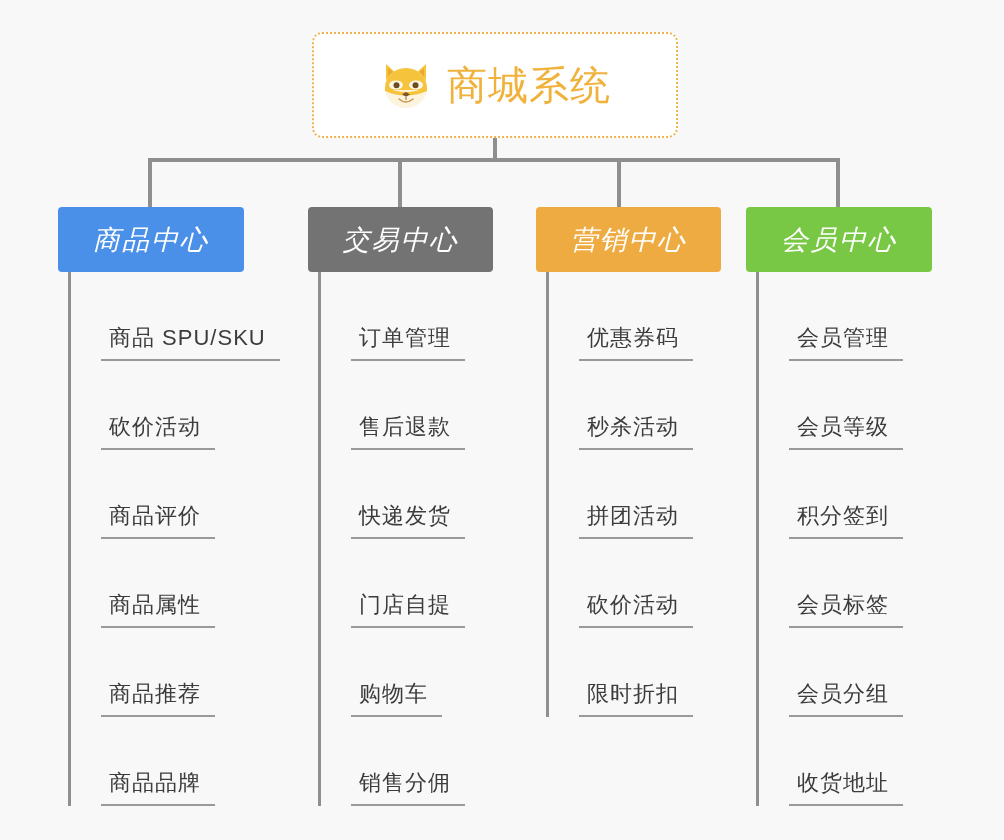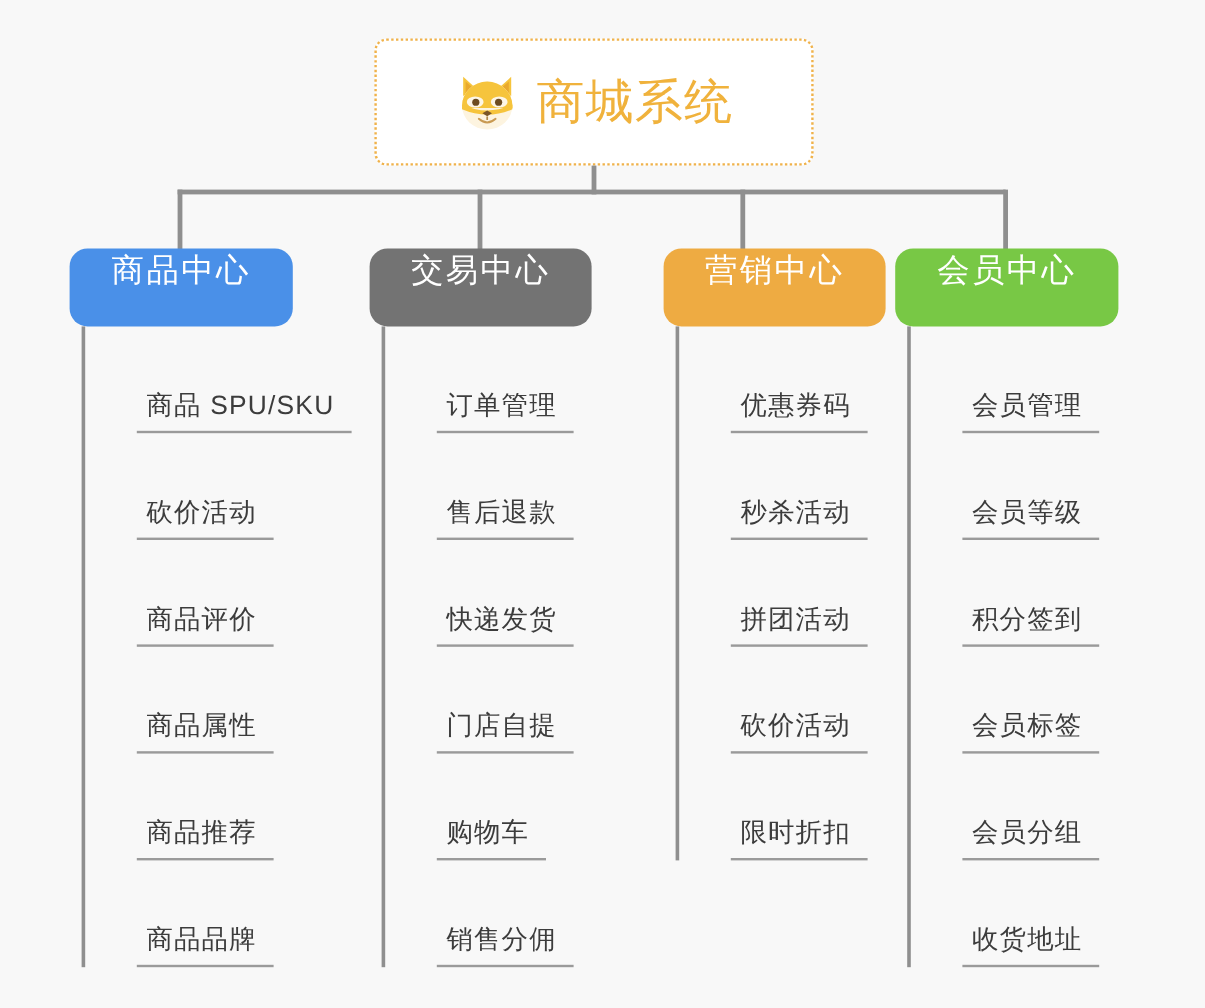--- a/index.html
+++ b/index.html
@@ -74,35 +74,36 @@
     height: 50px;
   }
 
   
   .column {
     position: absolute;
     top: 207px;
   }
   .cat-header {
     height: 65px;
-    border-radius: 15px;
+    border-radius: 4px;
     display: flex;
-    align-items: flex-start;
+    align-items: center;
     justify-content: center;
     color: #ffffff;
     font-size: 27px;
     letter-spacing: 2px;
     white-space: nowrap;
     box-sizing: border-box;
+    font-style: italic;
   }
 
   .leaf-list {
     position: relative;
     margin-left: 10px;
-    padding-left: 13px;
+    padding-left: 0;
     border-left: 3px solid #8f8f8f;
   }
   .leaf-item {
     position: relative;
     height: 89px;
     display: flex;
     align-items: flex-end;
     box-sizing: border-box;
   }
   .leaf-label {
@@ -193,21 +194,21 @@
         </div>
       <div class="leaf-item">
           <span class="leaf-label">购物车</span>
         </div>
       <div class="leaf-item">
           <span class="leaf-label">销售分佣</span>
         </div>
     </div>
   </div>
 
-  <div class="column" style="left:553px;width:185px">
+  <div class="column" style="left:536px;width:185px">
     <div class="cat-header" style="background:#eeab42">
       <span>营销中心</span>
     </div>
     <div class="leaf-list">
       <div class="leaf-item">
           <span class="leaf-label">优惠券码</span>
         </div>
       <div class="leaf-item">
           <span class="leaf-label">秒杀活动</span>
         </div>

